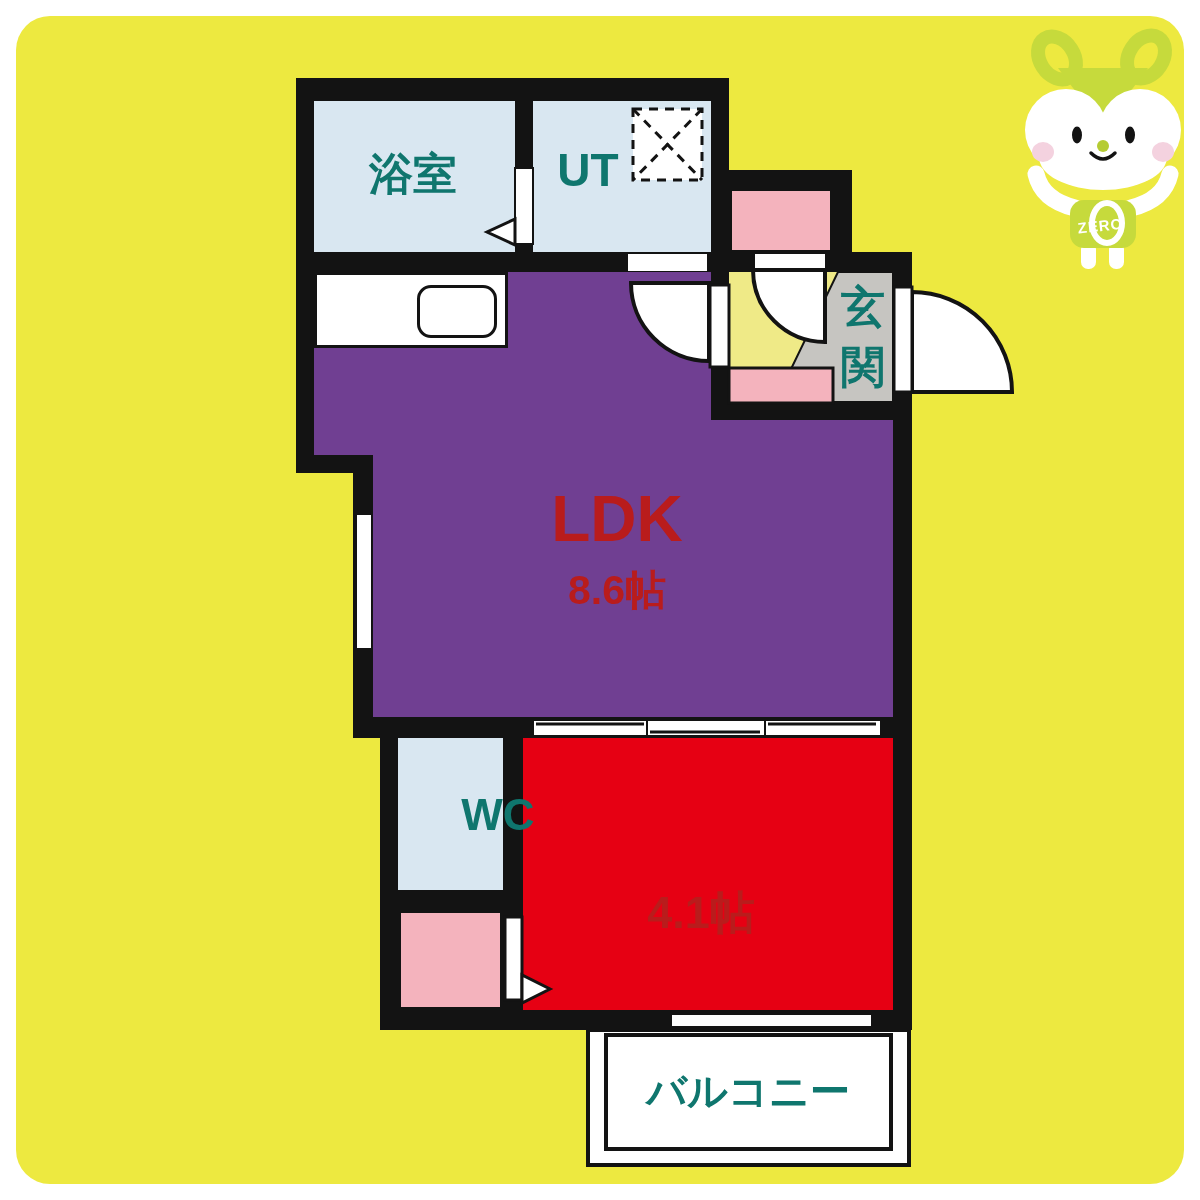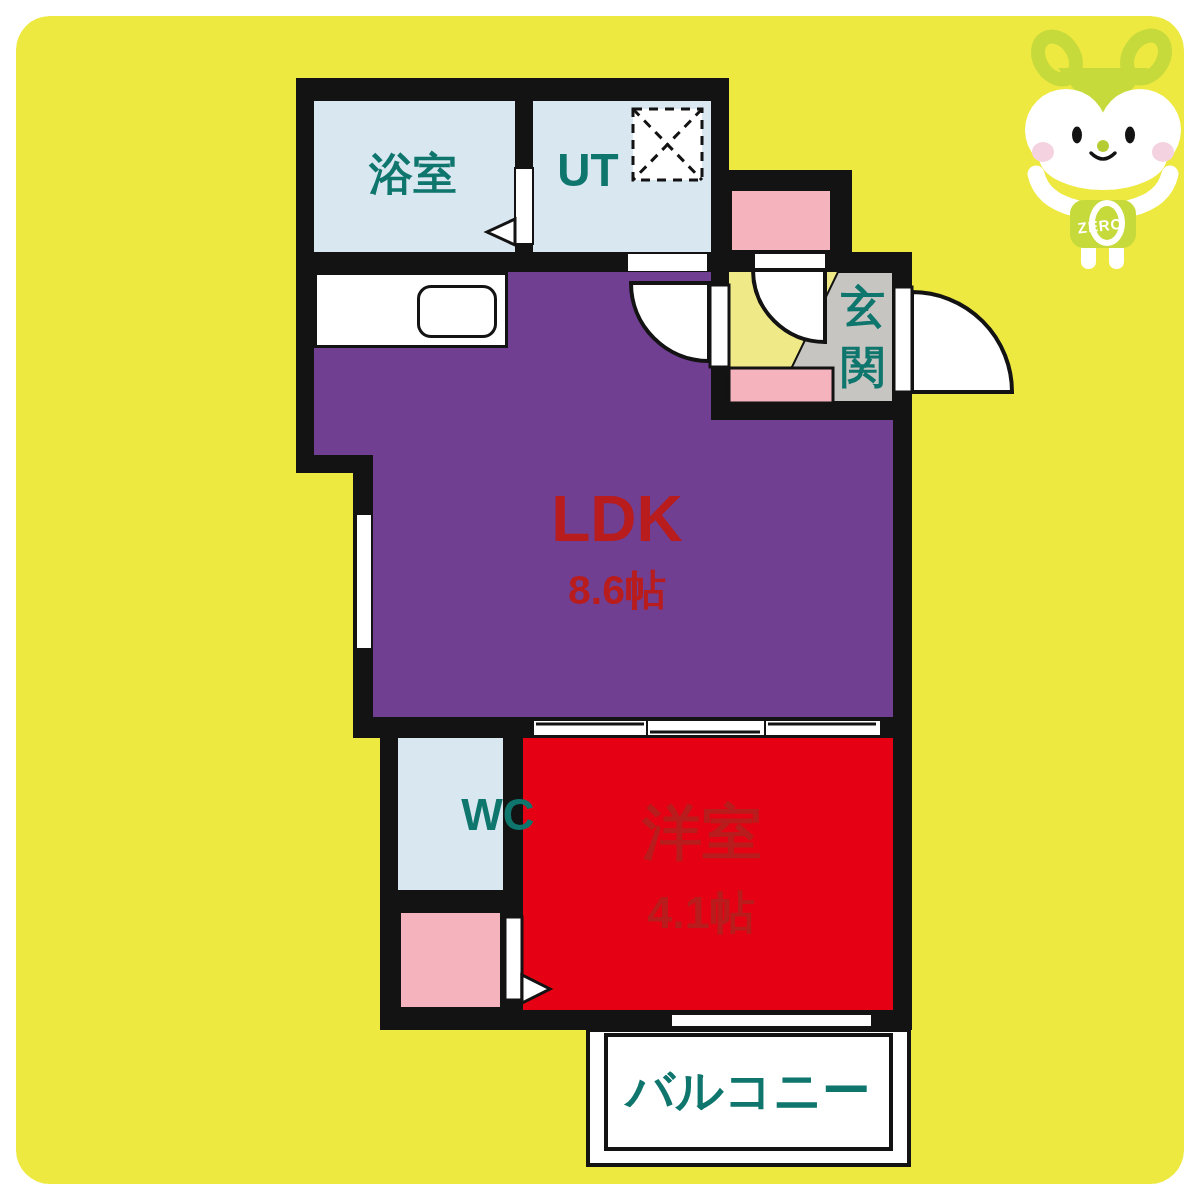--- a/index.html
+++ b/index.html
@@ -122,16 +122,15 @@
     </g>
   </svg>
 
   <div class="lbl" style="left:413px;top:174px;font-size:44px;">浴室</div>
   <div class="lbl" style="left:588px;top:170px;font-size:46px;">UT</div>
   <div class="lbl" style="left:863px;top:307px;font-size:44px;">玄</div>
   <div class="lbl" style="left:863px;top:367px;font-size:44px;">関</div>
   <div class="lbl lbl-y" style="left:617px;top:519px;font-size:64px;">LDK</div>
   <div class="lbl lbl-y" style="left:617px;top:590px;font-size:41px;">8.6帖</div>
   <div class="lbl" style="left:450px;top:815px;font-size:44px;margin-left:48px;">WC</div>
-  <div class="lbl lbl-y" style="left:702px;top:833px;font-size:60px;">洋室</div>
   <div class="lbl lbl-y" style="left:701px;top:912px;font-size:45px;">4.1帖</div>
-  <div class="lbl" style="left:748px;top:1091px;font-size:48px;">バルコニー</div>
+  <div class="lbl" style="left:748px;top:1091px;font-size:40px;">バルコニー</div>
 </div>
 
 </body></html>

